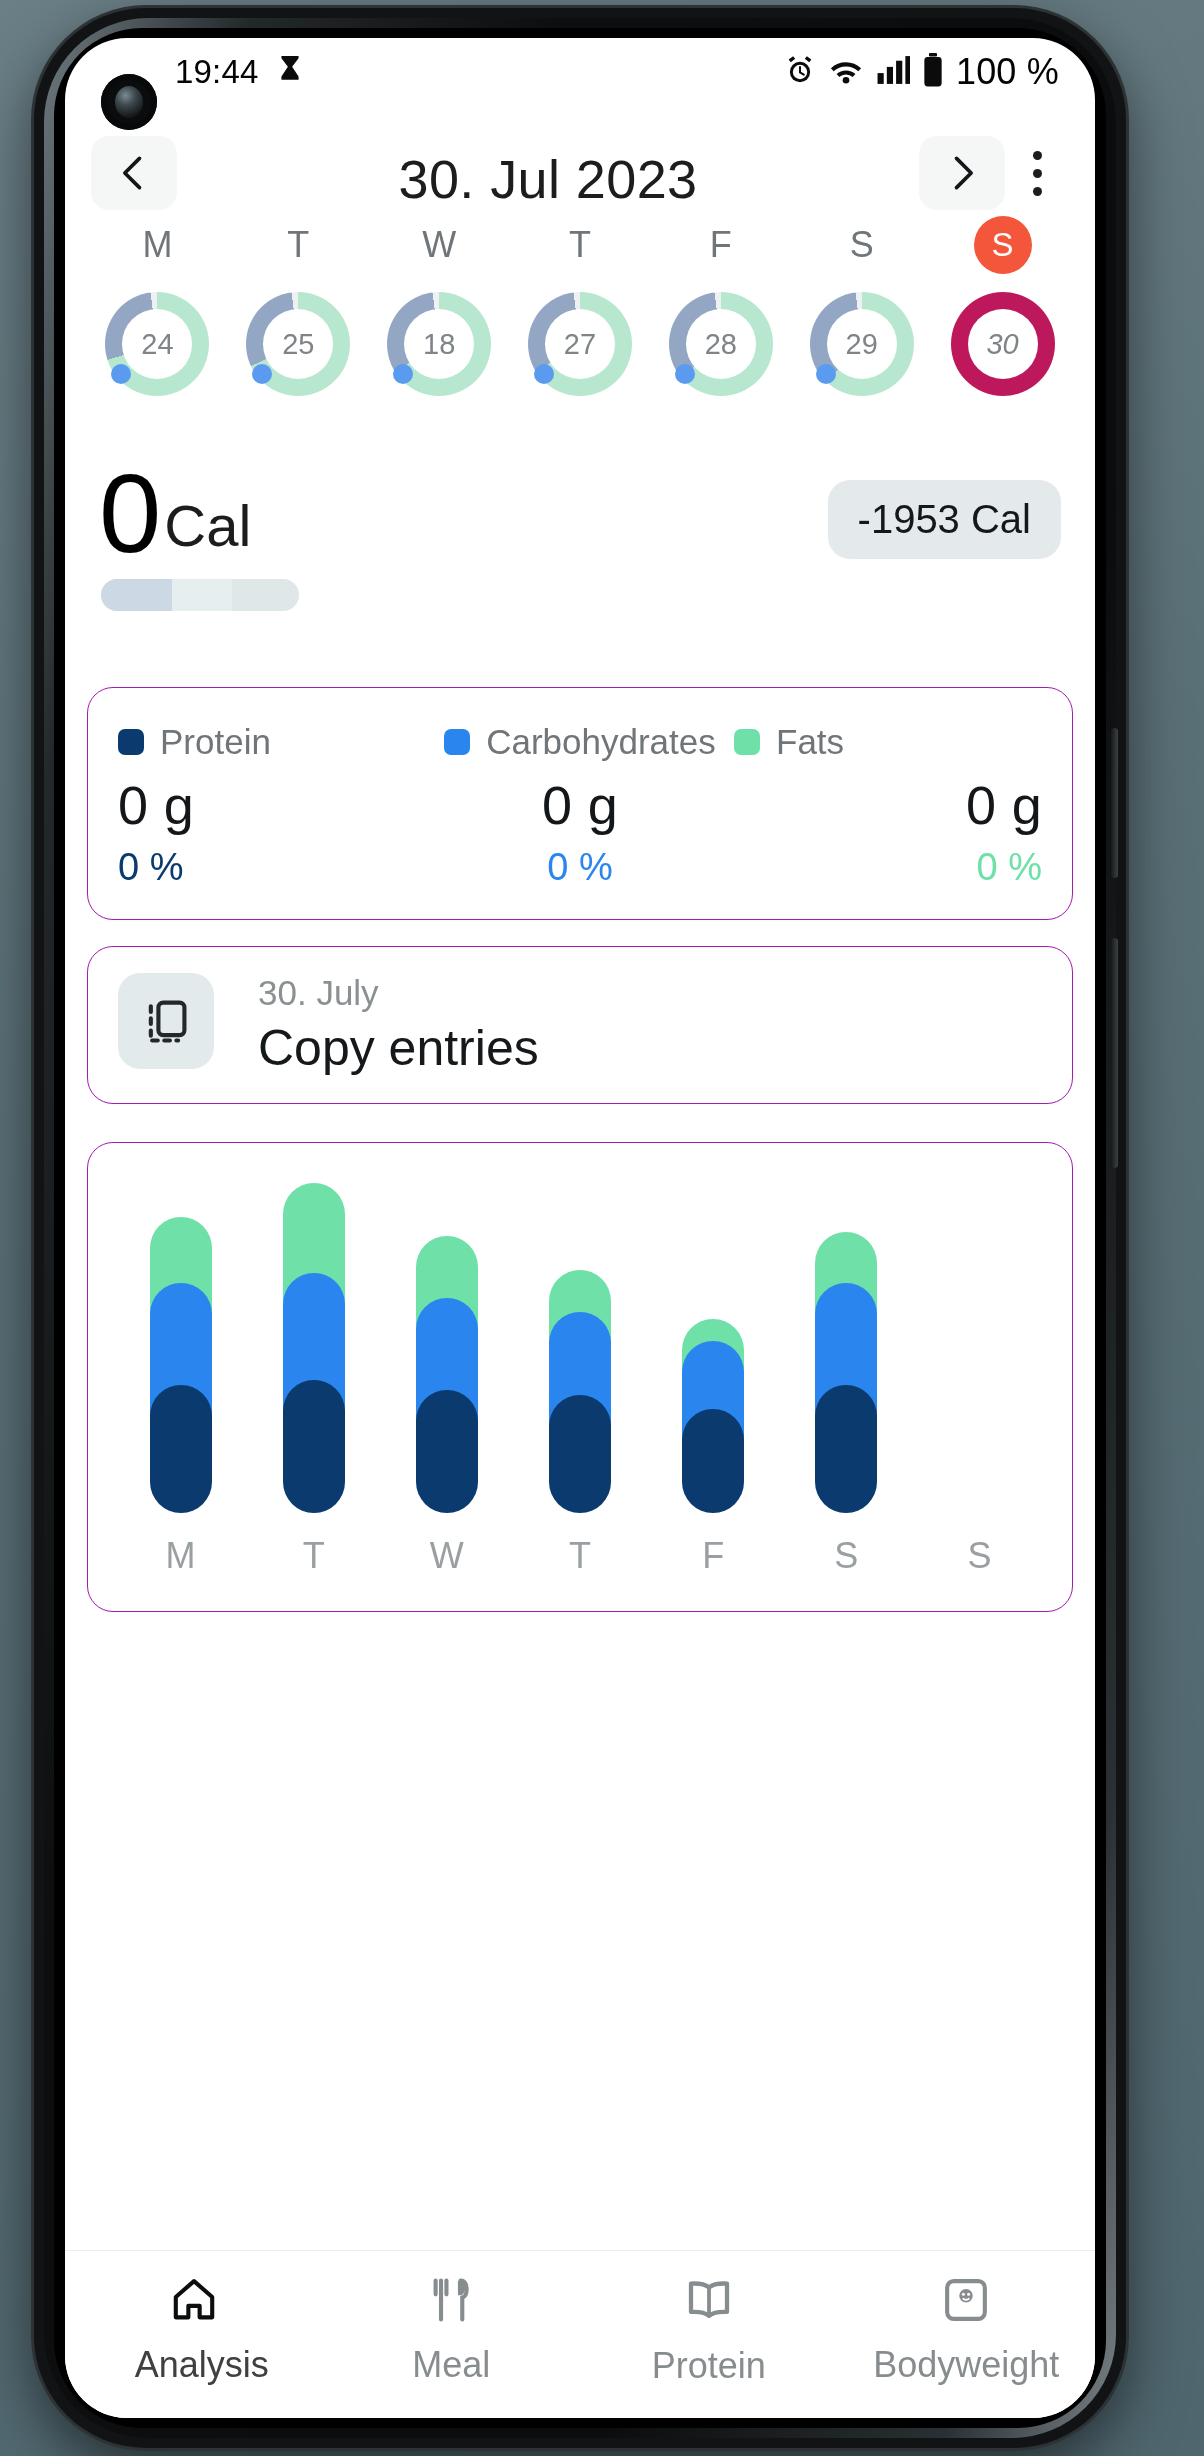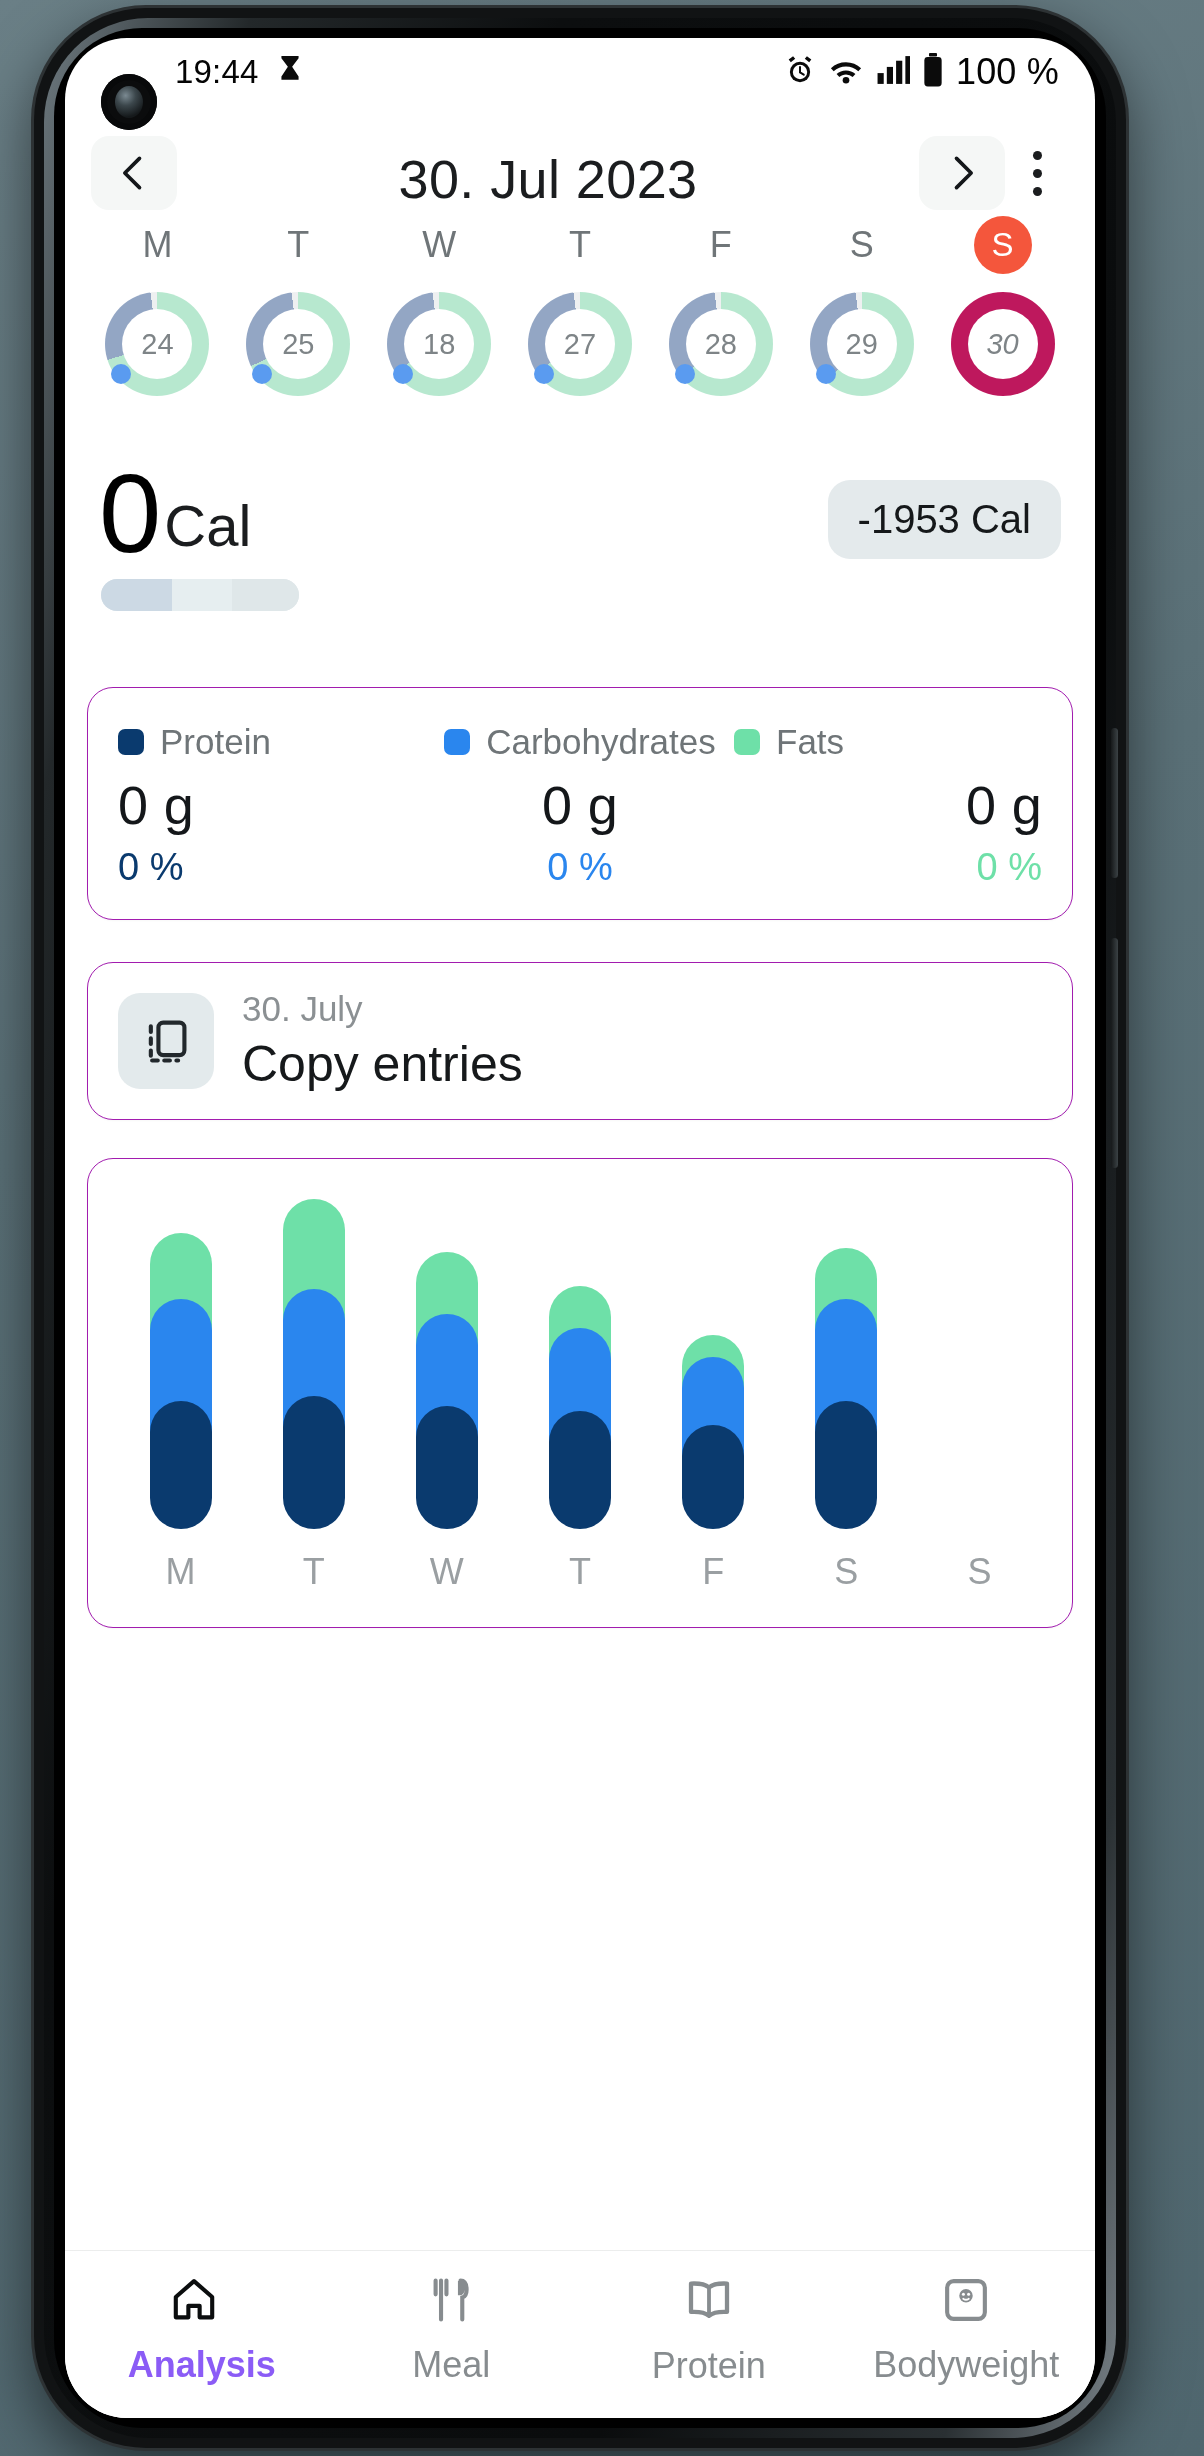--- a/index.html
+++ b/index.html
@@ -148,21 +148,21 @@
   .macro-col.c2 { text-align: center; }
   .macro-col.c3 { text-align: right; }
   .macro-head { display: flex; align-items: center; gap: 16px; font-size: 35px; color: #6f7578; }
   .macro-col.c2 .macro-head { justify-content: center; }
   .macro-col.c3 .macro-head { justify-content: flex-start; }
   .swatch { width: 26px; height: 26px; border-radius: 7px; display: inline-block; }
   .macro-val { font-size: 54px; color: #14171a; margin-top: 12px; letter-spacing: .3px; }
   .macro-pct { font-size: 38px; margin-top: 10px; }
 
   
-  .copy-card { margin-top: 42px; padding: 26px 30px; display: flex; align-items: center; gap: 28px; }
+  .copy-card { margin-top: 26px; padding: 26px 30px; display: flex; gap: 44px; }
   .copy-icon {
     width: 96px; height: 96px; border-radius: 22px; background: #e3eaec;
     display: flex; align-items: center; justify-content: center; flex: none;
   }
   .copy-date { font-size: 35px; color: #8b9093; }
   .copy-title { font-size: 50px; color: #16191b; margin-top: 6px; }
 
   
   .chart-card { margin-top: 38px; padding: 40px 26px 0 26px; height: 470px; overflow: hidden; }
   .chart-plot { display: flex; align-items: flex-end; height: 330px; }
@@ -176,21 +176,21 @@
   .chart-lab { flex: 1; text-align: center; font-size: 36px; color: #9a9fa2; }
 
   
   .bottomnav {
     position: absolute; left: 0; right: 0; bottom: 0; height: 168px;
     background: #fff; border-top: 1px solid #eceded;
     display: flex; align-items: center; padding-bottom: 10px;
   }
   .nav-item { flex: 1; display: flex; flex-direction: column; align-items: center; gap: 14px; }
   .nav-label { font-size: 36px; color: #878c8f; }
-  .nav-item.active .nav-label { color: #8b5cf6; font-weight: bold; margin-left: 16px; }
+  .nav-item.active .nav-label { color: #404040; font-weight: normal; margin-left: 16px; }
 </style>
 </head>
 <body>
 
 <div class="phone-outer">
   <div class="phone-rim"></div>
   <div class="phone-bezel"></div>
   <div class="btn-side btn-power"></div>
   <div class="btn-side btn-vol"></div>
 

